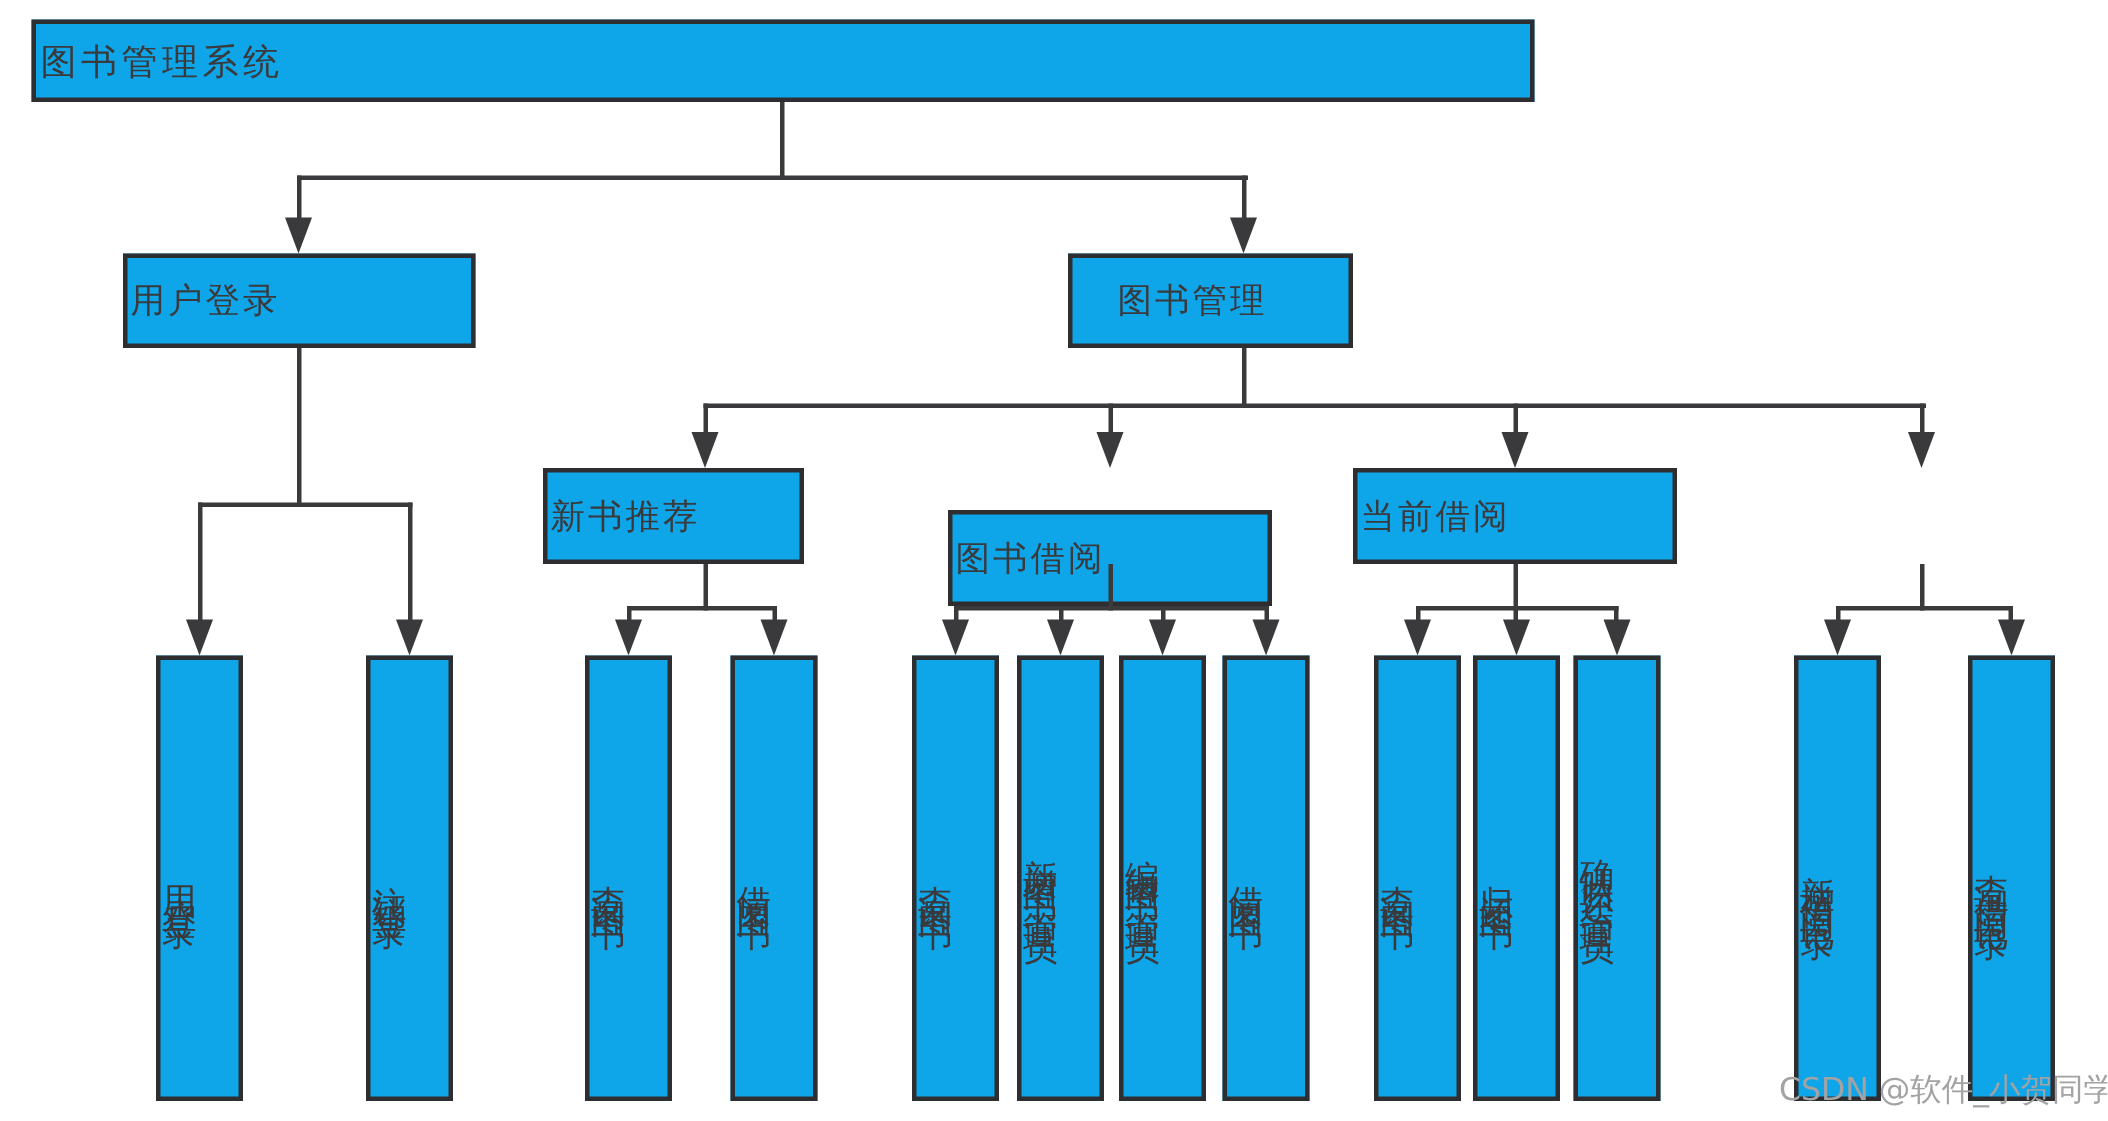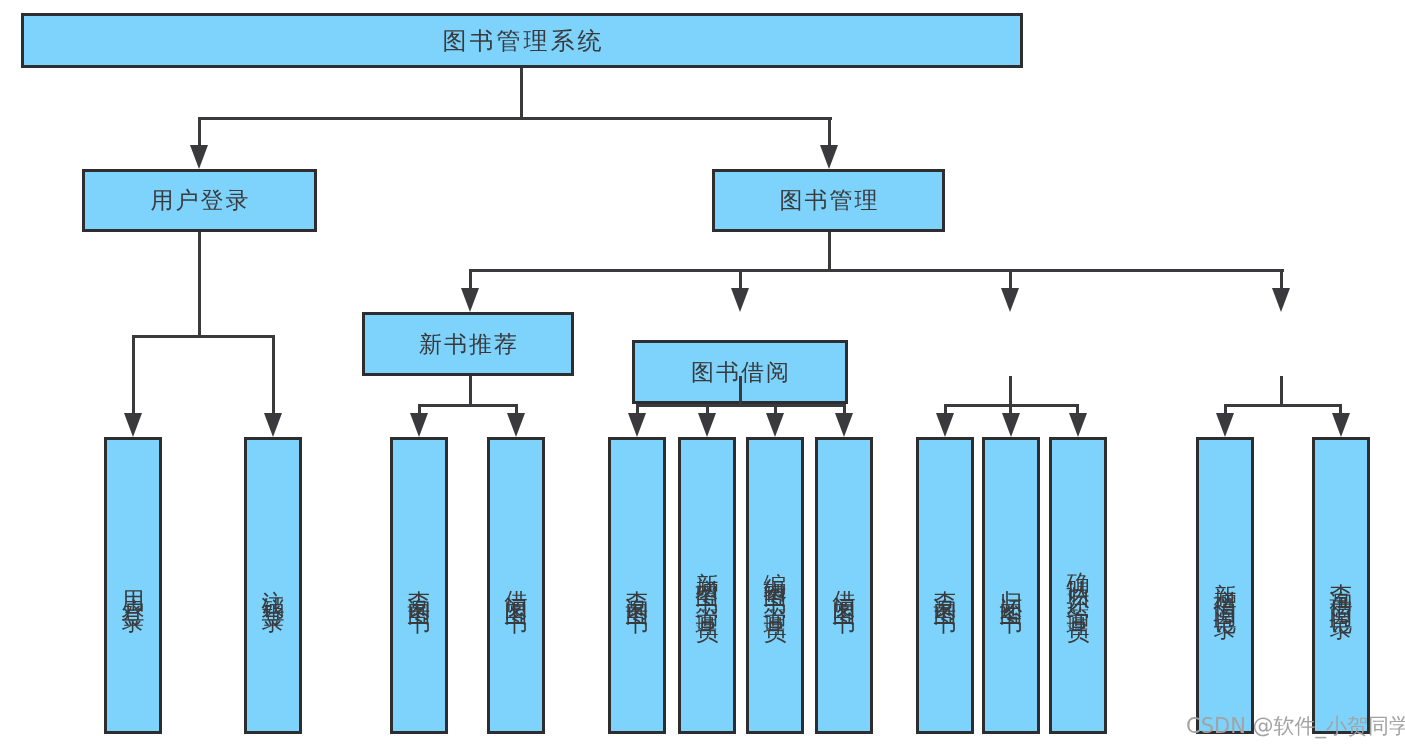--- a/index.html
+++ b/index.html
@@ -12,24 +12,23 @@
     position: relative;
     width: 1405px;
     height: 747px;
     background: #ffffff;
     overflow: hidden;
   }
   .box {
     position: absolute;
     box-sizing: border-box;
     border: 3px solid #2e2e30;
-    background: #7dd3fc;
+    background: #0ea5e9;
     display: flex;
     align-items: center;
-    justify-content: center;
     color: #3a3a3d;
   }
   .hnode {
     font-size: 23px;
     letter-spacing: 2px;
     text-indent: 2px;
     white-space: nowrap;
   }
   .rootnode {
     font-size: 24px;
@@ -83,21 +82,21 @@
   <div class="line" style="left:520px; top:68px; width:3px; height:51px;"></div>
   <div class="line" style="left:198px; top:117px; width:634px; height:3px;"></div>
   <div class="line" style="left:198px; top:117px; width:3px; height:32px;"></div>
   <div class="arrow" style="left:190px; top:145px;"></div>
   <div class="line" style="left:828px; top:117px; width:3px; height:32px;"></div>
   <div class="arrow" style="left:820px; top:145px;"></div>
 
   <div class="box hnode" style="left:82px; top:169px; width:235px; height:63px;">
     <span>用户登录</span>
   </div>
-  <div class="box hnode" style="left:712px; top:169px; width:233px; height:63px;">
+  <div class="box hnode" style="left:712px; top:169px; width:190px; height:63px;padding-left:28px;">
     <span>图书管理</span>
   </div>
 
   <div class="line" style="left:198px; top:232px; width:3px; height:106px;"></div>
   <div class="line" style="left:132px; top:335px; width:143px; height:3px;"></div>
   <div class="line" style="left:132px; top:335px; width:3px; height:82px;"></div>
   <div class="arrow" style="left:124px; top:413px;"></div>
   <div class="line" style="left:272px; top:335px; width:3px; height:82px;"></div>
   <div class="arrow" style="left:264px; top:413px;"></div>
 
@@ -105,25 +104,28 @@
   <div class="line" style="left:469px; top:269px; width:815px; height:3px;"></div>
   <div class="line" style="left:469px; top:269px; width:3px; height:23px;"></div>
   <div class="arrow" style="left:461px; top:288px;"></div>
   <div class="line" style="left:739px; top:269px; width:3px; height:23px;"></div>
   <div class="arrow" style="left:731px; top:288px;"></div>
   <div class="line" style="left:1009px; top:269px; width:3px; height:23px;"></div>
   <div class="arrow" style="left:1001px; top:288px;"></div>
   <div class="line" style="left:1280px; top:269px; width:3px; height:23px;"></div>
   <div class="arrow" style="left:1272px; top:288px;"></div>
 
-  <div class="box hnode" style="left:362px; top:312px; width:212px; height:64px;">
+  <div class="box hnode" style="left:362px; top:312px; width:174px; height:64px;">
     <span>新书推荐</span>
   </div>
   <div class="box hnode" style="left:632px; top:312px; width:216px; height:64px;margin-top:28px;">
     <span>图书借阅</span>
+  </div>
+  <div class="box hnode" style="left:902px; top:312px; width:216px; height:64px;">
+    <span>当前借阅</span>
   </div>
 
   <div class="line" style="left:469px; top:376px; width:3px; height:31px;"></div>
   <div class="line" style="left:418px; top:404px; width:100px; height:3px;"></div>
   <div class="line" style="left:418px; top:404px; width:3px; height:14px;"></div>
   <div class="arrow" style="left:410px; top:413px;"></div>
   <div class="line" style="left:515px; top:404px; width:3px; height:14px;"></div>
   <div class="arrow" style="left:507px; top:413px;"></div>
 
   <div class="line" style="left:739px; top:376px; width:3px; height:31px;"></div>

